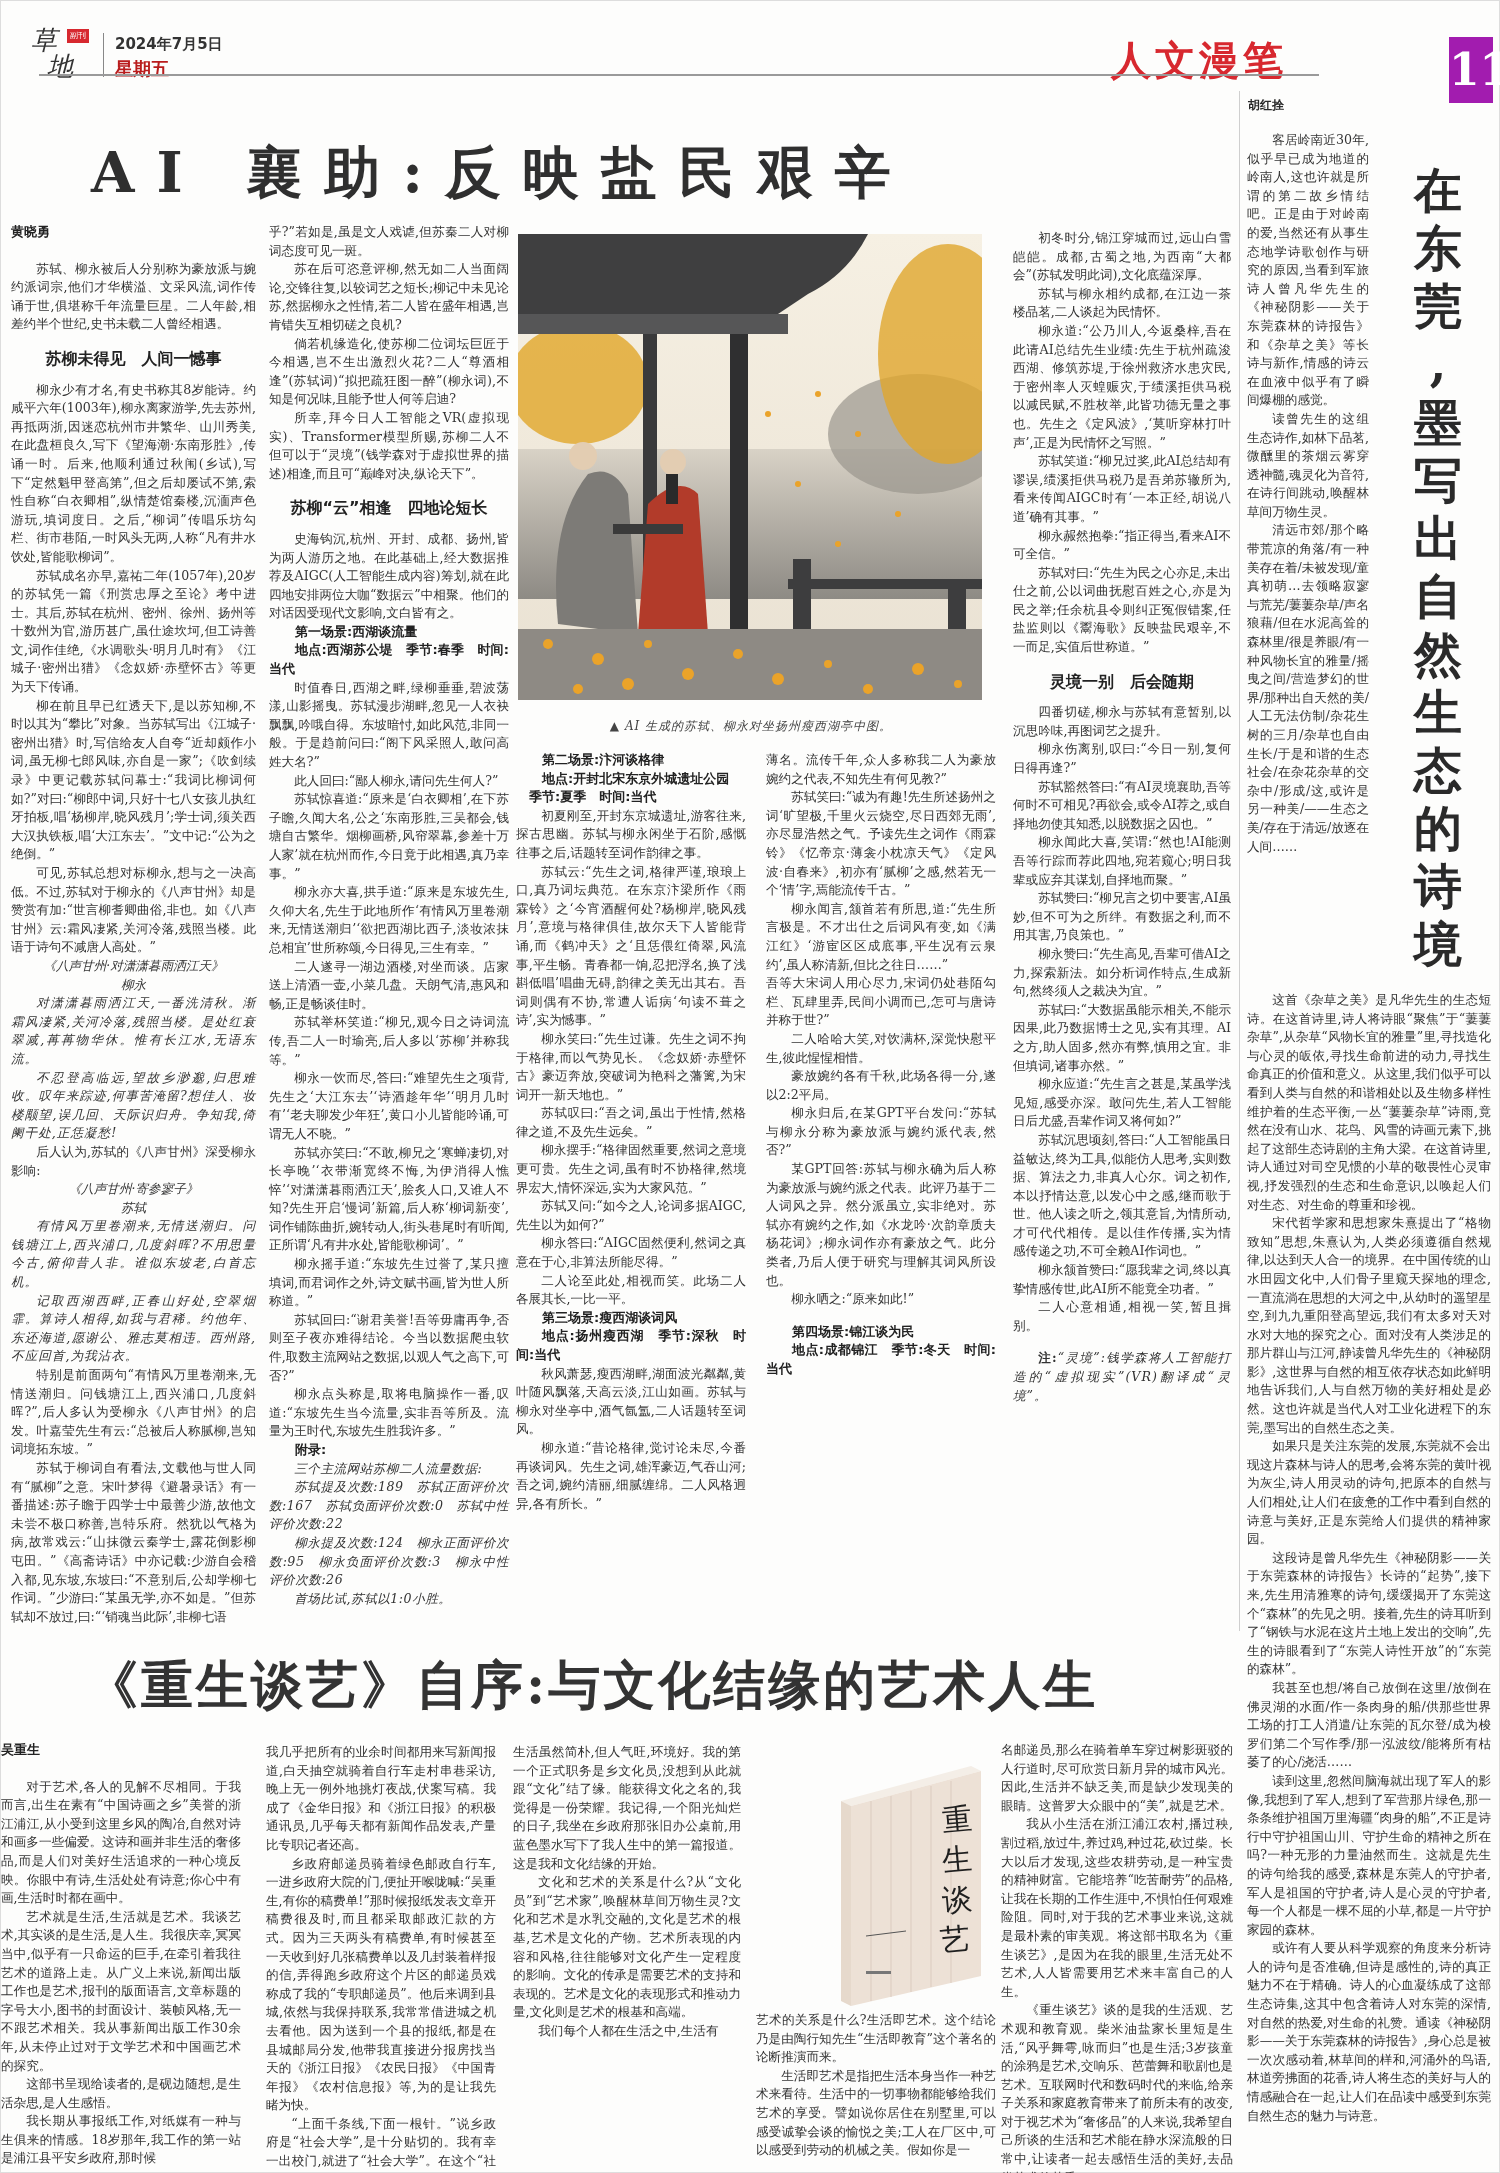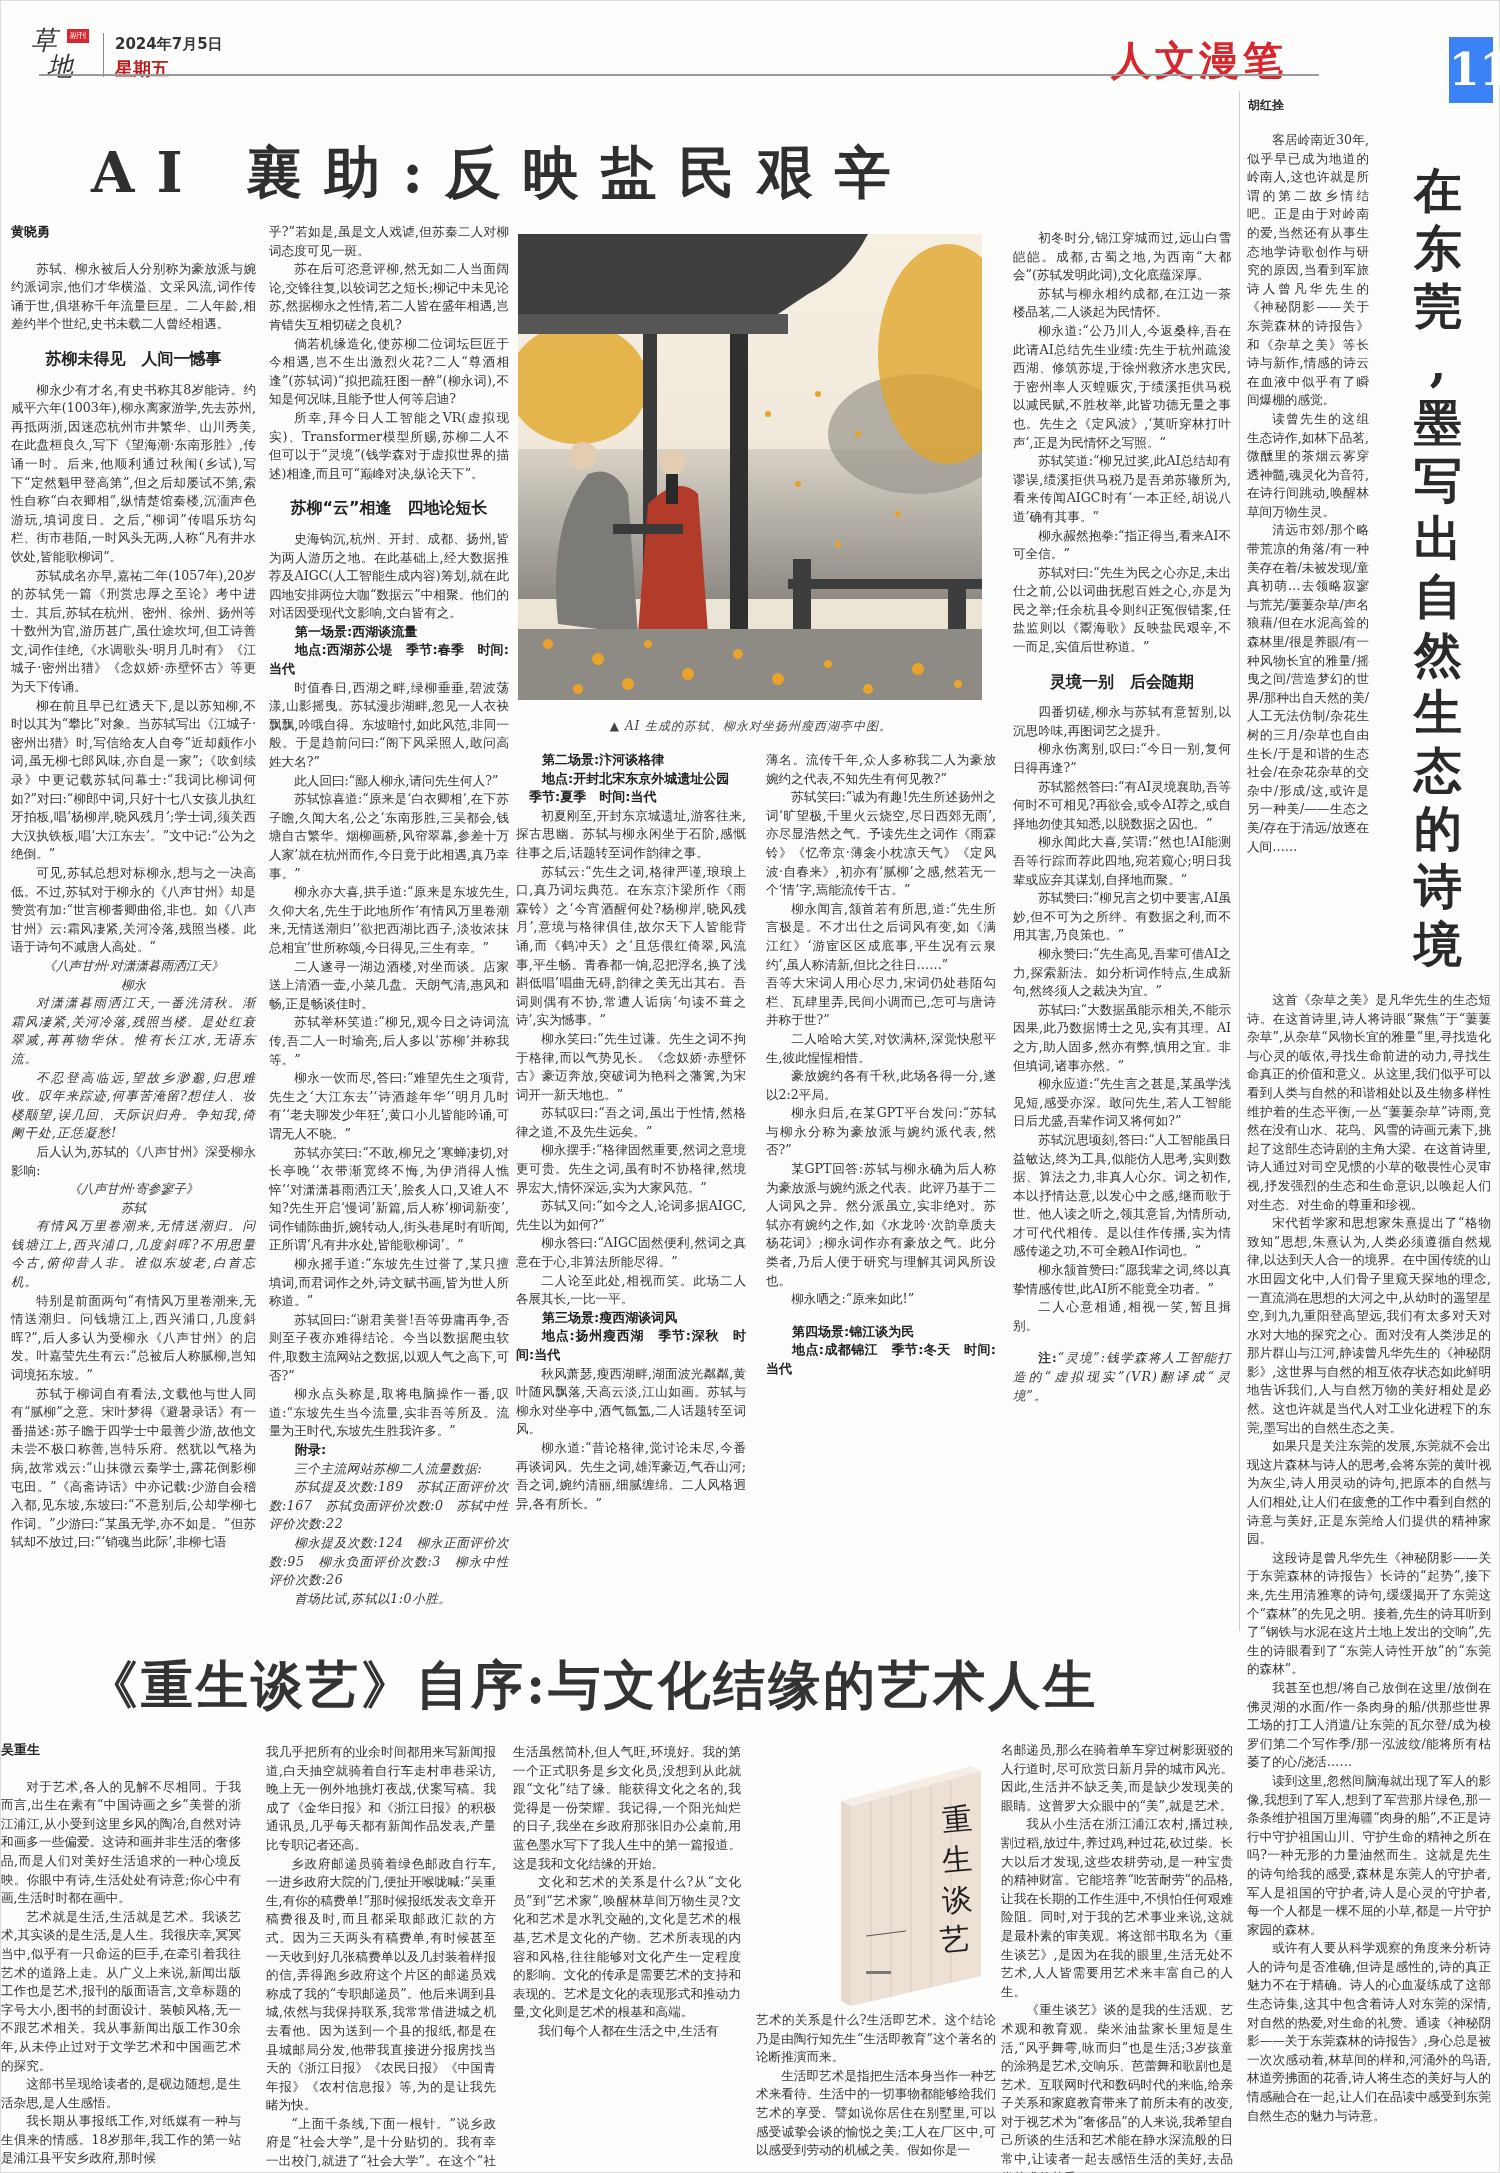--- a/index.html
+++ b/index.html
@@ -13,21 +13,21 @@
   .logo { position: absolute; left: 0; top: 8px; width: 68px; height: 56px; }
   .logo-glyph { position: absolute; font-family: "DejaVu Serif", serif; font-style: italic; font-size: 26px; color: #333; }
   .logo-glyph.g1 { left: 0; top: -6px; }
   .logo-glyph.g2 { left: 16px; top: 20px; }
   .logo-badge { position: absolute; left: 36px; top: 0; width: 22px; height: 14px; background: #d7282f; color: #fff; font-size: 8px; line-height: 14px; text-align: center; font-family: "DejaVu Sans", sans-serif; }
   .masthead-sep { position: absolute; left: 72px; top: 12px; width: 1px; height: 44px; background: #888; }
   .mast-date { position: absolute; left: 84px; top: 14px; font-family: "DejaVu Sans", sans-serif; font-size: 15px; font-weight: bold; color: #333; }
   .mast-weekday { position: absolute; left: 84px; top: 36px; font-family: "DejaVu Sans", sans-serif; font-size: 18px; font-weight: bold; color: #b91c1c; }
   .mast-rule { position: absolute; left: 38px; top: 73px; width: 1280px; height: 2px; background: #9a9a9a; }
   .section-title { position: absolute; left: 1080px; top: 12px; font-family: "DejaVu Serif", serif; font-size: 40px; font-weight: bold; color: #d7282f; letter-spacing: 4px; }
-  .page-num { position: absolute; left: 1418px; top: 16px; width: 44px; height: 66px; background: #3b82f6; color: #fff; font-family: "DejaVu Serif", serif; font-weight: bold; font-size: 44px; line-height: 66px; text-align: center; }
+  .page-num { position: absolute; left: 1418px; top: 16px; width: 44px; height: 66px; background: #a21caf; color: #fff; font-family: "DejaVu Serif", serif; font-weight: bold; font-size: 44px; line-height: 66px; text-align: center; }
 
   
   .a1-title { position: absolute; left: 90px; top: 135px; width: 880px; font-family: "DejaVu Serif", serif; font-weight: bold; font-size: 56px; letter-spacing: 22px; color: #2f2f2f; }
 
   .col { position: absolute; font-size: 12.6px; line-height: 18.6px; text-align: justify; color: #333; }
   .col p { text-indent: 2em; }
   .col p.noindent { text-indent: 0; }
   .byline { font-family: "DejaVu Sans", sans-serif; font-weight: bold; font-size: 13px; color: #222; margin-bottom: 18px; }
   .subhead { font-family: "DejaVu Sans", sans-serif; font-weight: bold; font-size: 16px; text-align: center; margin: 16px 0 12px; color: #222; }
   .scene { font-family: "DejaVu Sans", sans-serif; font-weight: bold; font-size: 13px; text-indent: 2em; color: #222; }
@@ -82,20 +82,21 @@
     <p>柳在前且早已红透天下,是以苏知柳,不时以其为“攀比”对象。当苏轼写出《江城子·密州出猎》时,写信给友人自夸“近却颇作小词,虽无柳七郎风味,亦自是一家”;《吹剑续录》中更记载苏轼问幕士:“我词比柳词何如?”对曰:“柳郎中词,只好十七八女孩儿执红牙拍板,唱‘杨柳岸,晓风残月’;学士词,须关西大汉执铁板,唱‘大江东去’。”文中记:“公为之绝倒。”</p>
     <p>可见,苏轼总想对标柳永,想与之一决高低。不过,苏轼对于柳永的《八声甘州》却是赞赏有加:“世言柳耆卿曲俗,非也。如《八声甘州》云:霜风凄紧,关河冷落,残照当楼。此语于诗句不减唐人高处。”</p>
     <p class="poem-title">《八声甘州·对潇潇暮雨洒江天》</p>
     <p class="poem-author">柳永</p>
     <p class="poem">对潇潇暮雨洒江天,一番洗清秋。渐霜风凄紧,关河冷落,残照当楼。是处红衰翠减,苒苒物华休。惟有长江水,无语东流。</p>
     <p class="poem">不忍登高临远,望故乡渺邈,归思难收。叹年来踪迹,何事苦淹留?想佳人、妆楼颙望,误几回、天际识归舟。争知我,倚阑干处,正恁凝愁!</p>
     <p>后人认为,苏轼的《八声甘州》深受柳永影响:</p>
     <p class="poem-title">《八声甘州·寄参寥子》</p>
     <p class="poem-author">苏轼</p>
     <p class="poem">有情风万里卷潮来,无情送潮归。问钱塘江上,西兴浦口,几度斜晖?不用思量今古,俯仰昔人非。谁似东坡老,白首忘机。</p>
+    <p class="poem">记取西湖西畔,正春山好处,空翠烟霏。算诗人相得,如我与君稀。约他年、东还海道,愿谢公、雅志莫相违。西州路,不应回首,为我沾衣。</p>
     <p>特别是前面两句“有情风万里卷潮来,无情送潮归。问钱塘江上,西兴浦口,几度斜晖?”,后人多认为受柳永《八声甘州》的启发。叶嘉莹先生有云:“总被后人称腻柳,岂知词境拓东坡。”</p>
     <p>苏轼于柳词自有看法,文载他与世人同有“腻柳”之意。宋叶梦得《避暑录话》有一番描述:苏子瞻于四学士中最善少游,故他文未尝不极口称善,岂特乐府。然犹以气格为病,故常戏云:“山抹微云秦学士,露花倒影柳屯田。”《高斋诗话》中亦记载:少游自会稽入都,见东坡,东坡曰:“不意别后,公却学柳七作词。”少游曰:“某虽无学,亦不如是。”但苏轼却不放过,曰:“‘销魂当此际’,非柳七语</p>
   </div>
 
   <div class="col" style="left:268px; top:222px; width:240px;">
     <p class="noindent">乎?”若如是,虽是文人戏谑,但苏秦二人对柳词态度可见一斑。</p>
     <p>苏在后可恣意评柳,然无如二人当面阔论,交锋往复,以较词艺之短长;柳记中未见论苏,然据柳永之性情,若二人皆在盛年相遇,岂肯错失互相切磋之良机?</p>
     <p>倘若机缘造化,使苏柳二位词坛巨匠于今相遇,岂不生出激烈火花?二人“尊酒相逢”(苏轼词)“拟把疏狂图一醉”(柳永词),不知是何况味,且能予世人何等启迪?</p>
     <p>所幸,拜今日人工智能之VR(虚拟现实)、Transformer模型所赐,苏柳二人不但可以于“灵境”(钱学森对于虚拟世界的描述)相逢,而且可“巅峰对决,纵论天下”。</p>
     <div class="subhead">苏柳“云”相逢　四地论短长</div>

